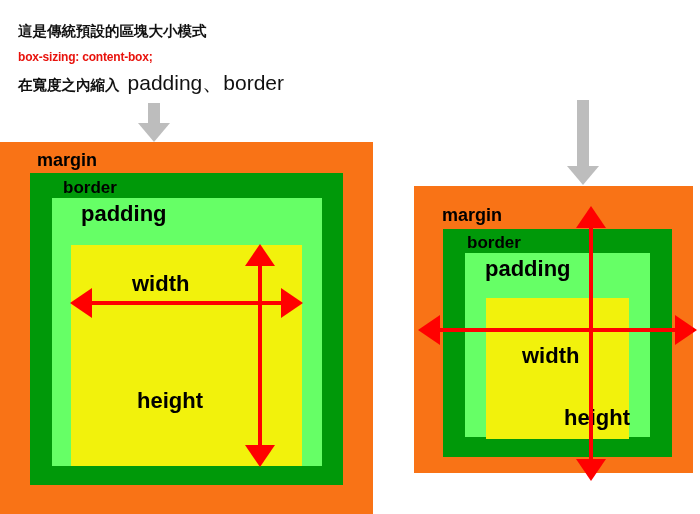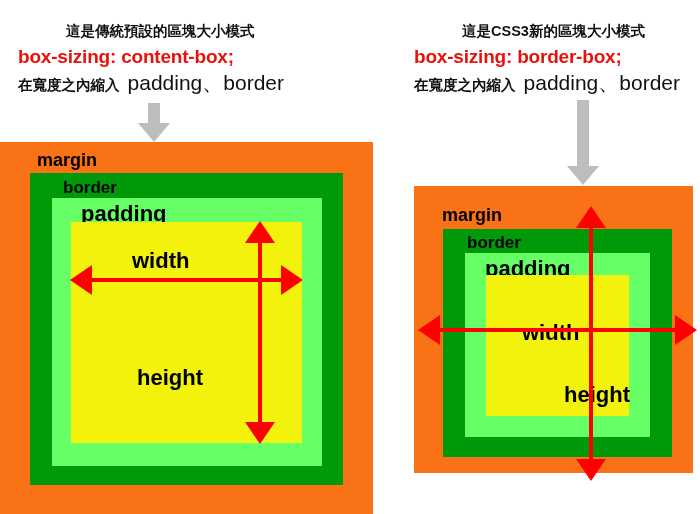--- a/index.html
+++ b/index.html
@@ -14,45 +14,45 @@
 
   
   .caption{position:absolute;}
   .cap-line{
     white-space:nowrap;
     font-size:14.5px;
     line-height:26px;
     color:#111111;
     font-weight:bold;
   }
-  .cap-line.plain{font-weight:bold;margin-left:48px;}
+  .cap-line.plain{font-weight:bold;}
   .cap-line.code{
     color:#e8120c;
     font-weight:bold;
-    font-size:19px;
+    font-size:12px;
     letter-spacing:-0.2px;
   }
   .cap-line.mix .mono{
     font-weight:normal;
     font-size:21px;
   }
 
   #caption-left{left:18px;top:18px;}
   #caption-right{left:414px;top:18px;}
 
   
   .grey-arrow{position:absolute;}
   .grey-arrow .shaft{position:absolute;background:#bdbdbd;}
   .grey-arrow .head{position:absolute;width:0;height:0;border-left:16px solid transparent;border-right:16px solid transparent;border-top:19px solid #bdbdbd;}
 
   
   .margin-box{position:absolute;background:#f97316;}
   .border-box{position:absolute;background:#009909;}
   .padding-box{position:absolute;background:#66ff66;}
-  .content-box{position:absolute;background:#f2f20c;}
+  .content-box{position:absolute;background:#f2f20c;margin-top:23px;}
 
   .lbl{
     position:absolute;
     font-weight:bold;
     color:#000000;
     white-space:nowrap;
     line-height:1;
   }
   .lbl-margin{font-size:18px;}
   .lbl-border{font-size:17px;}
@@ -72,25 +72,20 @@
 <body>
 
 <div class="stage">
 
   <div class="caption" id="caption-left">
     <div class="cap-line plain">這是傳統預設的區塊大小模式</div>
     <div class="cap-line code">box-sizing: content-box;</div>
     <div class="cap-line mix"><span>在寬度之內縮入</span>&nbsp;&nbsp;<span class="mono">padding、border</span></div>
   </div>
 
-  <div class="caption" id="caption-right">
-    <div class="cap-line plain">這是CSS3新的區塊大小模式</div>
-    <div class="cap-line code">box-sizing: border-box;</div>
-    <div class="cap-line mix"><span>在寬度之內縮入</span>&nbsp;&nbsp;<span class="mono">padding、border</span></div>
-  </div>
 
   <div class="grey-arrow" id="grey-left" style="left:138px;top:103px;width:32px;height:39px;">
     <div class="shaft" style="left:10px;top:0;width:12px;height:21px;"></div>
     <div class="head" style="left:0;top:20px;"></div>
   </div>
 
   <div class="grey-arrow" id="grey-right" style="left:567px;top:100px;width:32px;height:86px;">
     <div class="shaft" style="left:10px;top:0;width:12px;height:67px;"></div>
     <div class="head" style="left:0;top:66px;"></div>
   </div>

